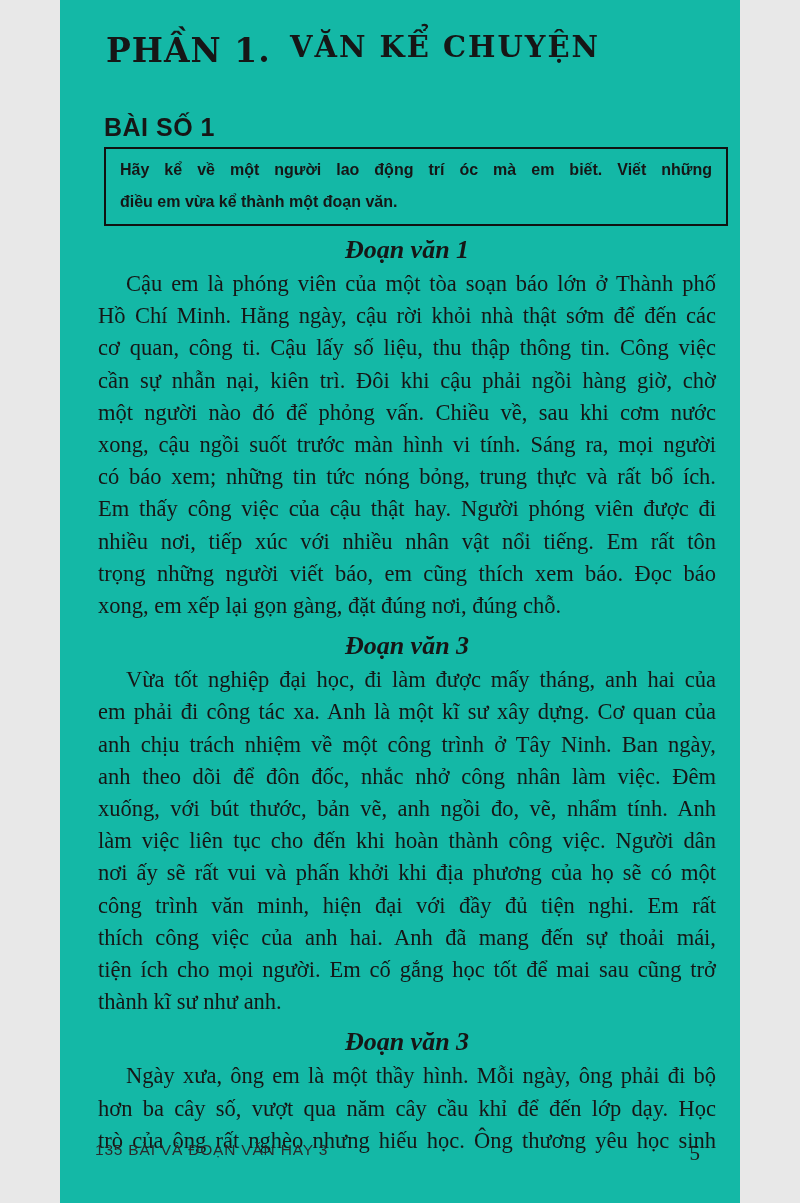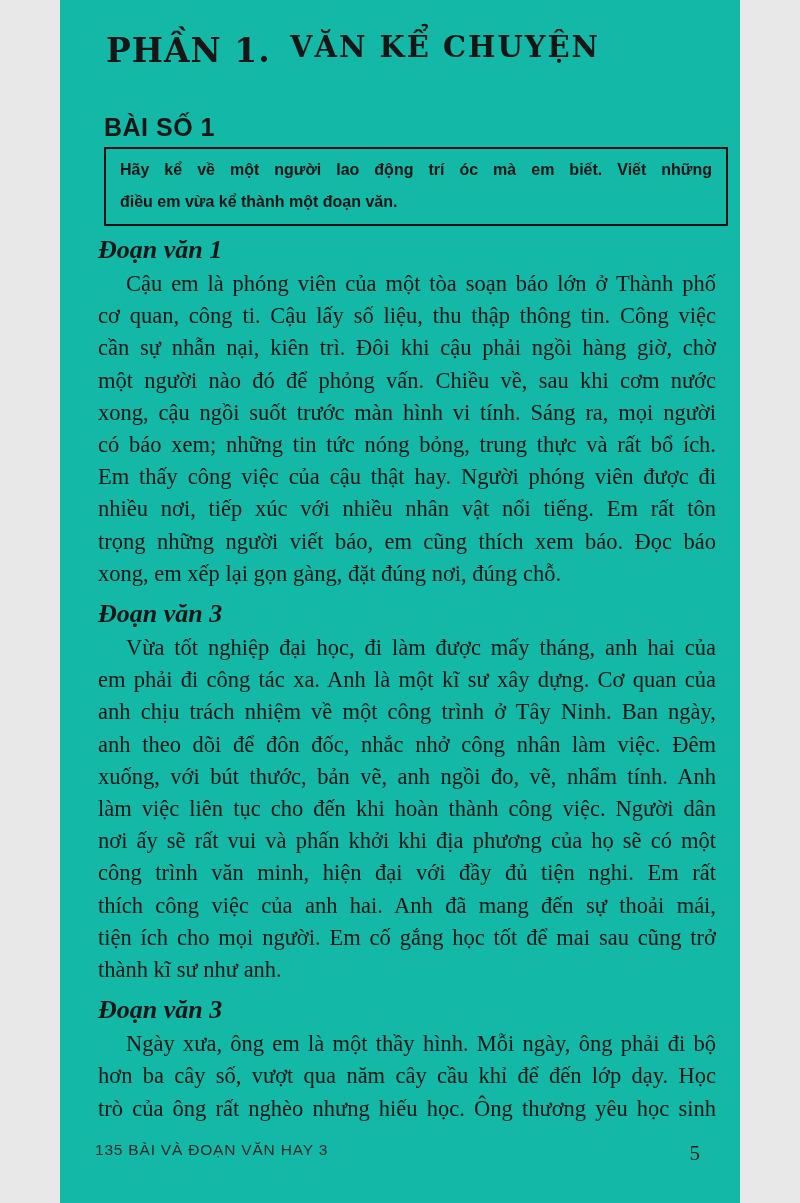--- a/index.html
+++ b/index.html
@@ -62,20 +62,21 @@
     line-height: 32px;
   }
   .prompt-box .line { text-align: justify; text-align-last: justify; }
   .prompt-box .line.last { text-align-last: left; }
   
   .content {
     margin: 0 24px 0 38px; 
   }
   .doan-heading {
     margin: 10px 0 4px 0;
+    text-align: center;
     font-family: "Liberation Serif", "DejaVu Serif", serif;
     font-weight: bold;
     font-style: italic;
     font-size: 26px;
     line-height: 28px;
   }
   .para { font-size: 22.5px; }
   .para .line {
     line-height: 32.2px;
     text-align: justify;
@@ -122,20 +123,21 @@
   <div class="prompt-box">
     <div class="line">Hãy kể về một người lao động trí óc mà em biết. Viết những</div>
     <div class="line last">điều em vừa kể thành một đoạn văn.</div>
   </div>
 
   <div class="content">
       <section>
         <div class="doan-heading">Đoạn văn 1</div>
         <div class="para">
           <div class="line first">Cậu em là phóng viên của một tòa soạn báo lớn ở Thành phố</div>
+          <div class="line">Hồ Chí Minh. Hằng ngày, cậu rời khỏi nhà thật sớm để đến các</div>
           <div class="line">cơ quan, công ti. Cậu lấy số liệu, thu thập thông tin. Công việc</div>
           <div class="line">cần sự nhẫn nại, kiên trì. Đôi khi cậu phải ngồi hàng giờ, chờ</div>
           <div class="line">một người nào đó để phỏng vấn. Chiều về, sau khi cơm nước</div>
           <div class="line">xong, cậu ngồi suốt trước màn hình vi tính. Sáng ra, mọi người</div>
           <div class="line">có báo xem; những tin tức nóng bỏng, trung thực và rất bổ ích.</div>
           <div class="line">Em thấy công việc của cậu thật hay. Người phóng viên được đi</div>
           <div class="line">nhiều nơi, tiếp xúc với nhiều nhân vật nổi tiếng. Em rất tôn</div>
           <div class="line">trọng những người viết báo, em cũng thích xem báo. Đọc báo</div>
           <div class="line last">xong, em xếp lại gọn gàng, đặt đúng nơi, đúng chỗ.</div>
         </div>

